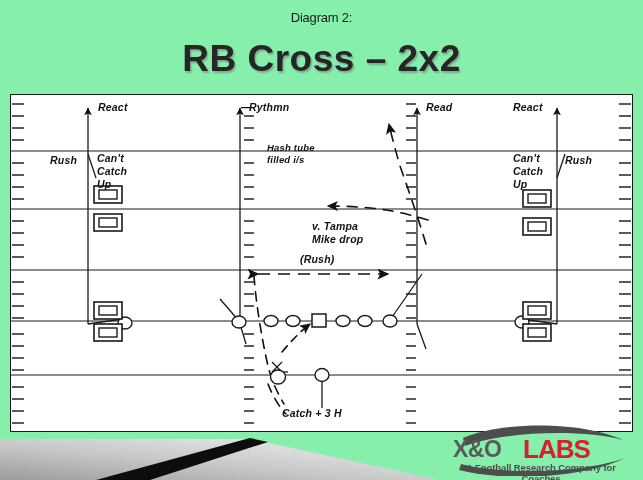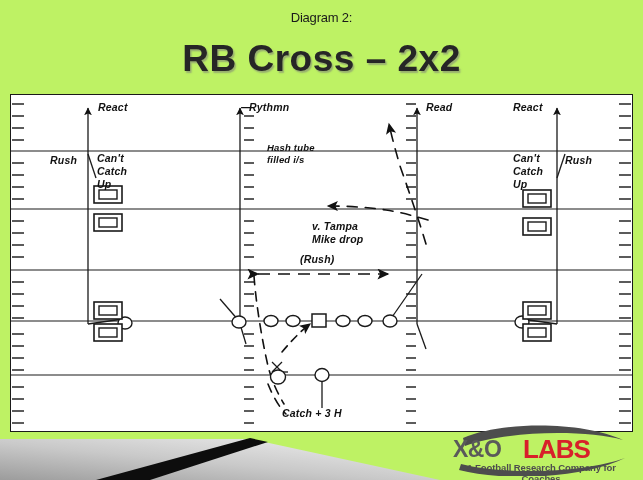--- a/index.html
+++ b/index.html
@@ -6,21 +6,21 @@
   html, body {
     margin: 0; padding: 0;
     width: 643px; height: 480px;
     background: #ffffff;
     font-family: "Liberation Sans", sans-serif;
     overflow: hidden;
   }
   #slide {
     position: relative;
     width: 643px; height: 480px;
-    background: #bef264;
+    background: #86efac;
   }
 
   
   .caption {
     position: absolute;
     top: 10px; left: 0; width: 643px;
     text-align: center;
     font-family: "Liberation Sans", sans-serif;
     font-size: 13px;
     color: #1a1a1a;

